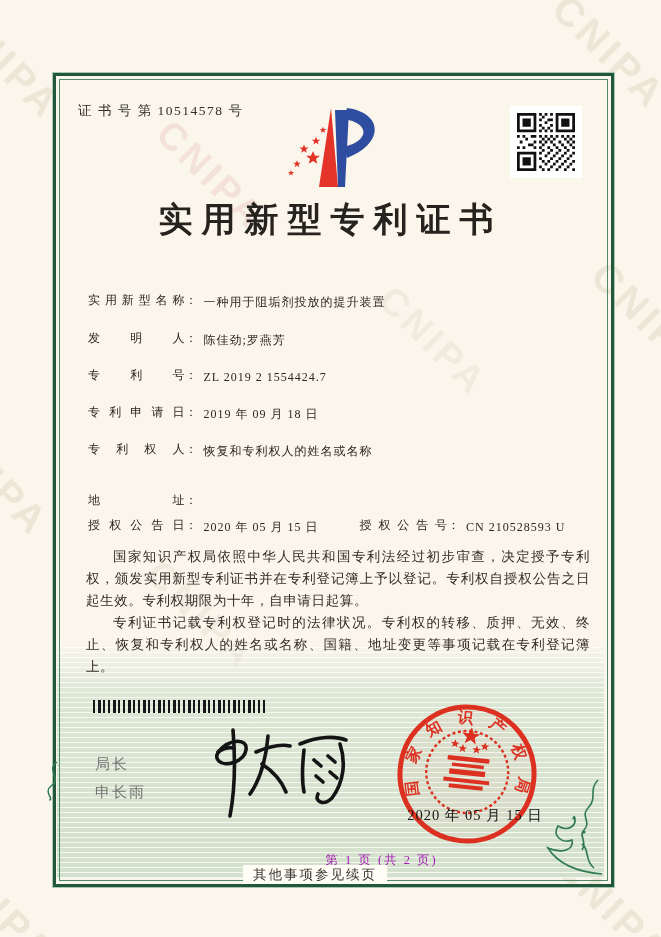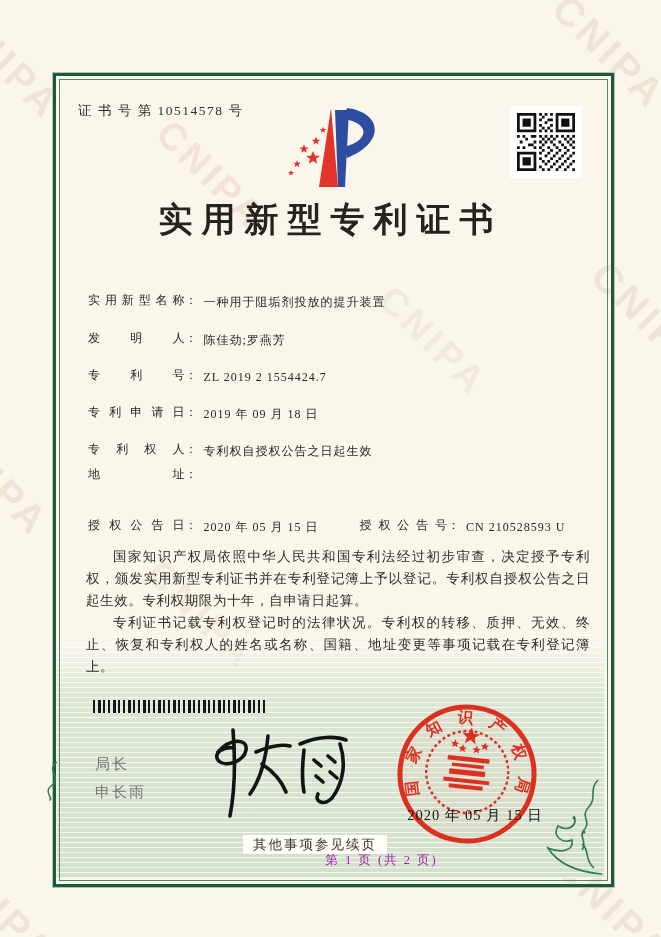--- a/index.html
+++ b/index.html
@@ -44,21 +44,21 @@
   .barcode{position:absolute;left:93px;top:700px;width:172px;height:13px;
       background:
         repeating-linear-gradient(90deg,#15151a 0 2px,rgba(0,0,0,0) 2px 5px),
         repeating-linear-gradient(90deg,#15151a 0 1px,rgba(0,0,0,0) 1px 7.5px);}
   .director{position:absolute;left:95px;top:750px;font-size:15px;line-height:28px;letter-spacing:2px;color:#737373;}
   .sig{position:absolute;left:200px;top:724px;width:150px;height:97px;}
   .seal{position:absolute;left:393px;top:700px;width:148px;height:148px;transform:rotate(6deg);}
   .seal-date{position:absolute;left:396px;top:806px;width:158px;font-size:14.5px;letter-spacing:1px;
       color:#161616;z-index:6;text-align:center;}
   .page-num{position:absolute;left:53px;top:852px;width:657px;text-align:center;font-size:12.5px;letter-spacing:2px;color:#a21caf;}
-  .footer-note{position:absolute;left:0;top:836px;width:630px;text-align:center;font-size:13.5px;letter-spacing:2px;color:#3a352e;}
+  .footer-note{position:absolute;left:0;top:866px;width:630px;text-align:center;font-size:13.5px;letter-spacing:2px;color:#3a352e;}
   .footer-note span{background:#fffdf6;padding:2px 10px;}
   .flourish{position:absolute;left:538px;top:776px;width:68px;height:102px;}
   .left-curl{position:absolute;left:43px;top:760px;width:24px;height:42px;}
 </style>
 </head>
 <body>
 
 <div class="page">
 
   <span class="wm beige" style="left:-30px;top:-4px;">CNIPA</span>
@@ -143,23 +143,23 @@
       <span class="fvalue">ZL 2019 2 1554424.7</span>
   </div>
   <div class="frow" style="top:404px;">
     <span class="flabel">专利申请日</span>
       <span class="colon">：</span>
       <span class="fvalue">2019 年 09 月 18 日</span>
   </div>
   <div class="frow" style="top:441px;">
     <span class="flabel">专利权人</span>
       <span class="colon">：</span>
-      <span class="fvalue">专利权自授权公告之日起生效</span>
-  </div>
-  <div class="frow" style="top:466px;">
+      <span class="fvalue">恢复和专利权人的姓名或名称</span>
+  </div>
+  <div class="frow" style="top:492px;">
     <span class="flabel">地址</span>
       <span class="colon">：</span>
   </div>
   <div class="frow" style="top:517px;">
     <span class="flabel">授权公告日</span>
       <span class="colon">：</span>
       <span class="fvalue">2020 年 05 月 15 日</span>
     <span class="pair2">
       <span class="flabel">授权公告号</span>
         <span class="colon">：</span>

